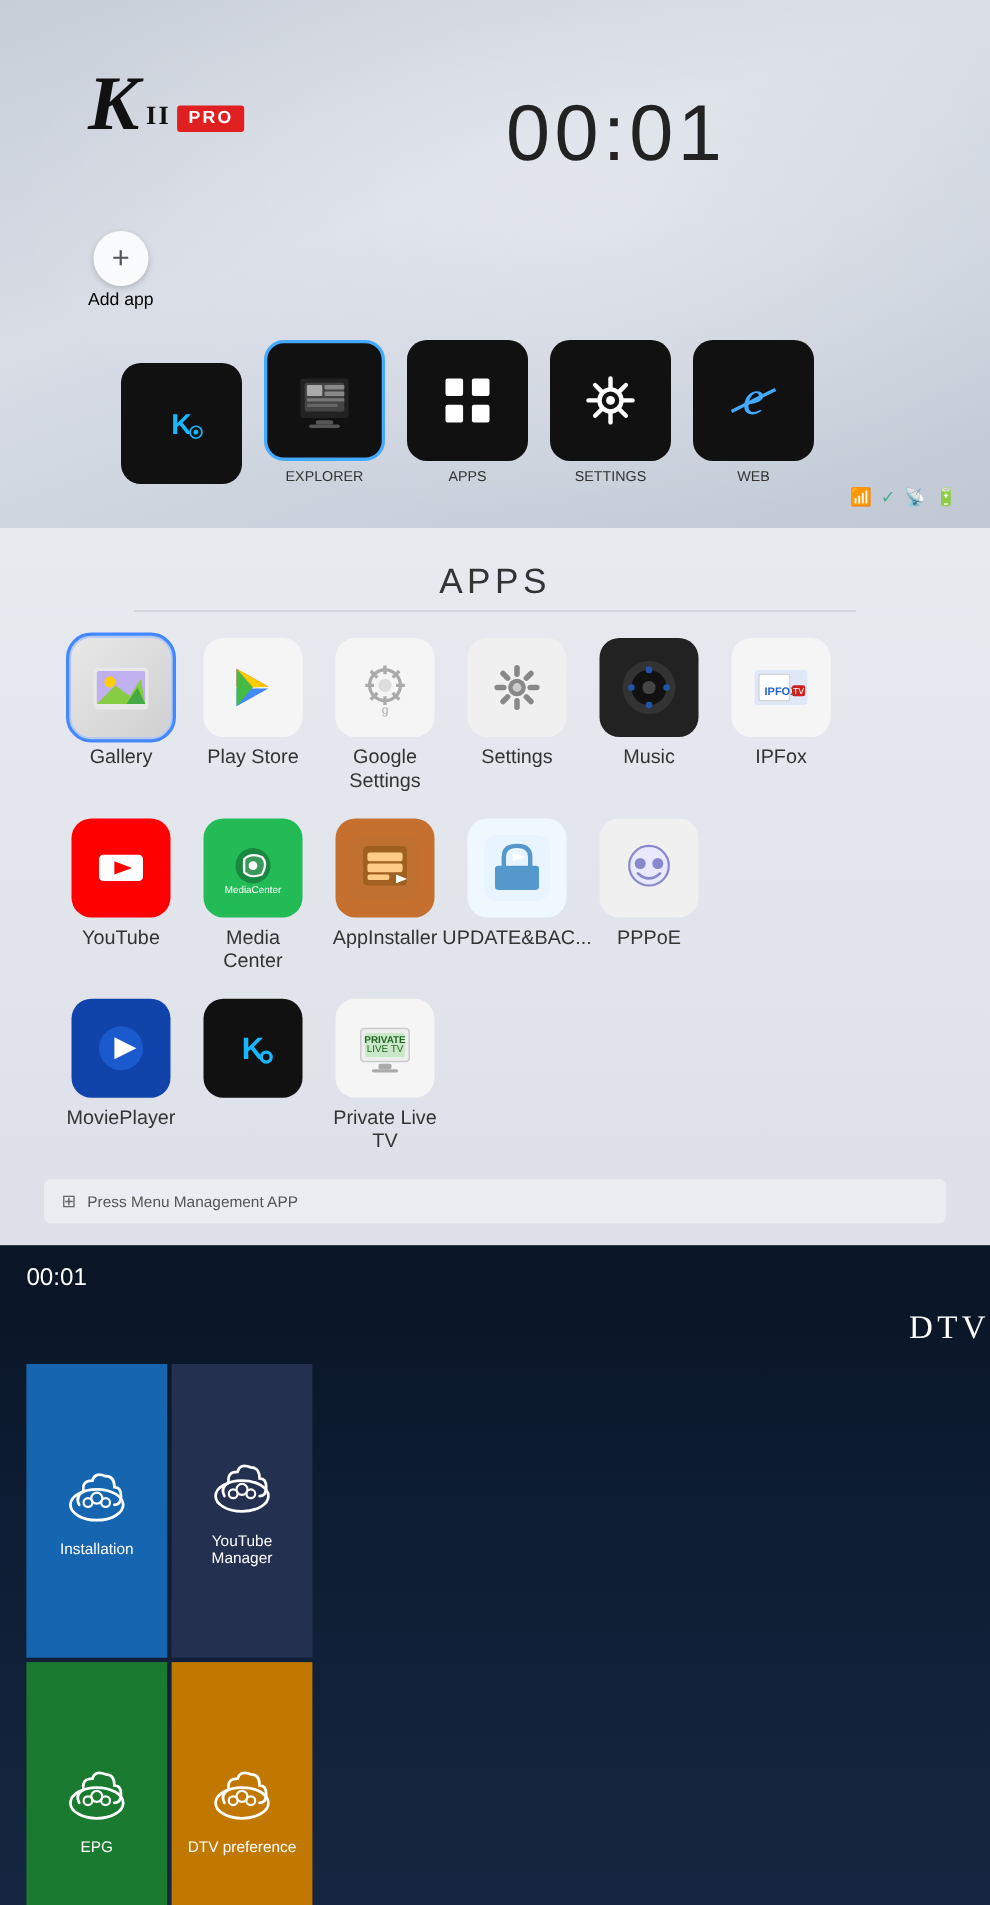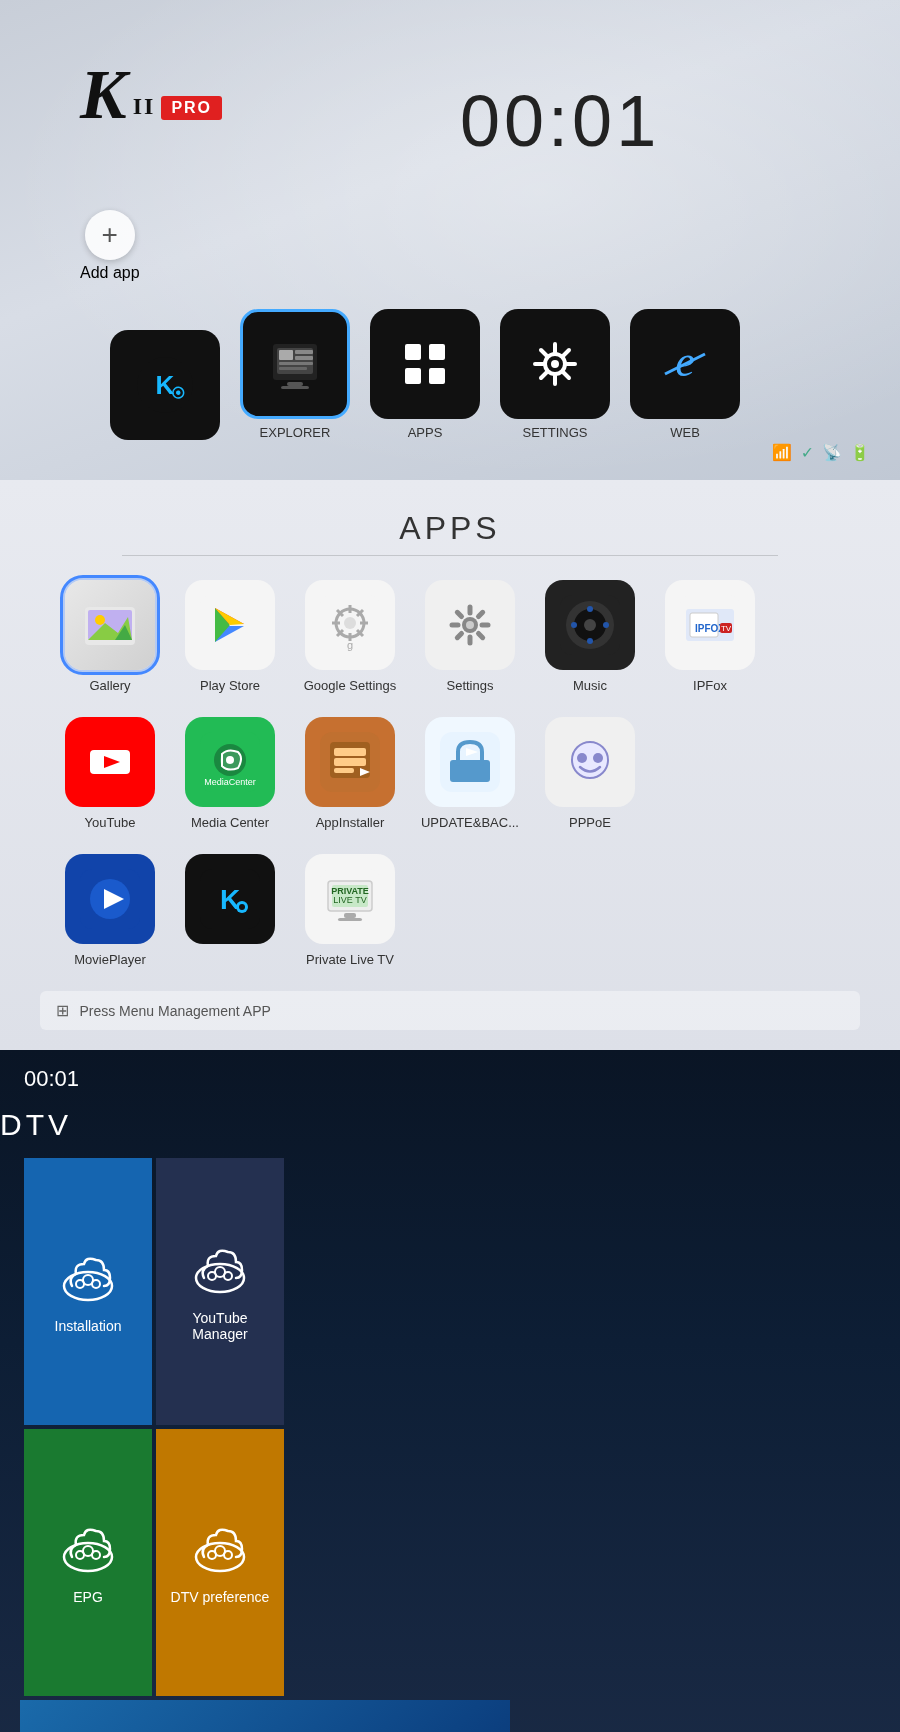--- a/index.html
+++ b/index.html
@@ -158,21 +158,21 @@
       font-size: 40px;
       position: relative;
       overflow: hidden;
     }
     .app-icon-wrap.selected {
       outline: 3px solid #4488ff;
       outline-offset: 2px;
       box-shadow: 0 0 0 4px rgba(68,136,255,0.3);
     }
     .app-label {
-      font-size: 13px;
+      font-size: 18px;
       color: #333;
       text-align: center;
     }
 
     
     .icon-gallery { background: linear-gradient(135deg, #e8e8e8, #d0d0d0); }
     .icon-playstore { background: #f5f5f5; }
     .icon-googlesettings { background: #f5f5f5; }
     .icon-settings { background: #f0f0f0; }
     .icon-browser { background: #f0f0f0; }
@@ -213,26 +213,27 @@
       align-items: center;
       padding: 16px 24px;
       gap: 20px;
     }
     .dtv-clock {
       font-size: 22px;
       color: #fff;
       font-weight: 300;
     }
     .dtv-title {
-      text-align: left;
+      text-align: right;
       font-size: 30px;
       font-weight: 300;
       color: #fff;
       letter-spacing: 4px;
       padding: 0 0 16px;
+      font-family: Liberation Serif, serif;
     }
     .dtv-content {
       display: flex;
       gap: 4px;
       padding: 0 20px;
     }
     .dtv-tv-preview {
       flex: 0 0 490px;
       height: 310px;
       background: #000;

